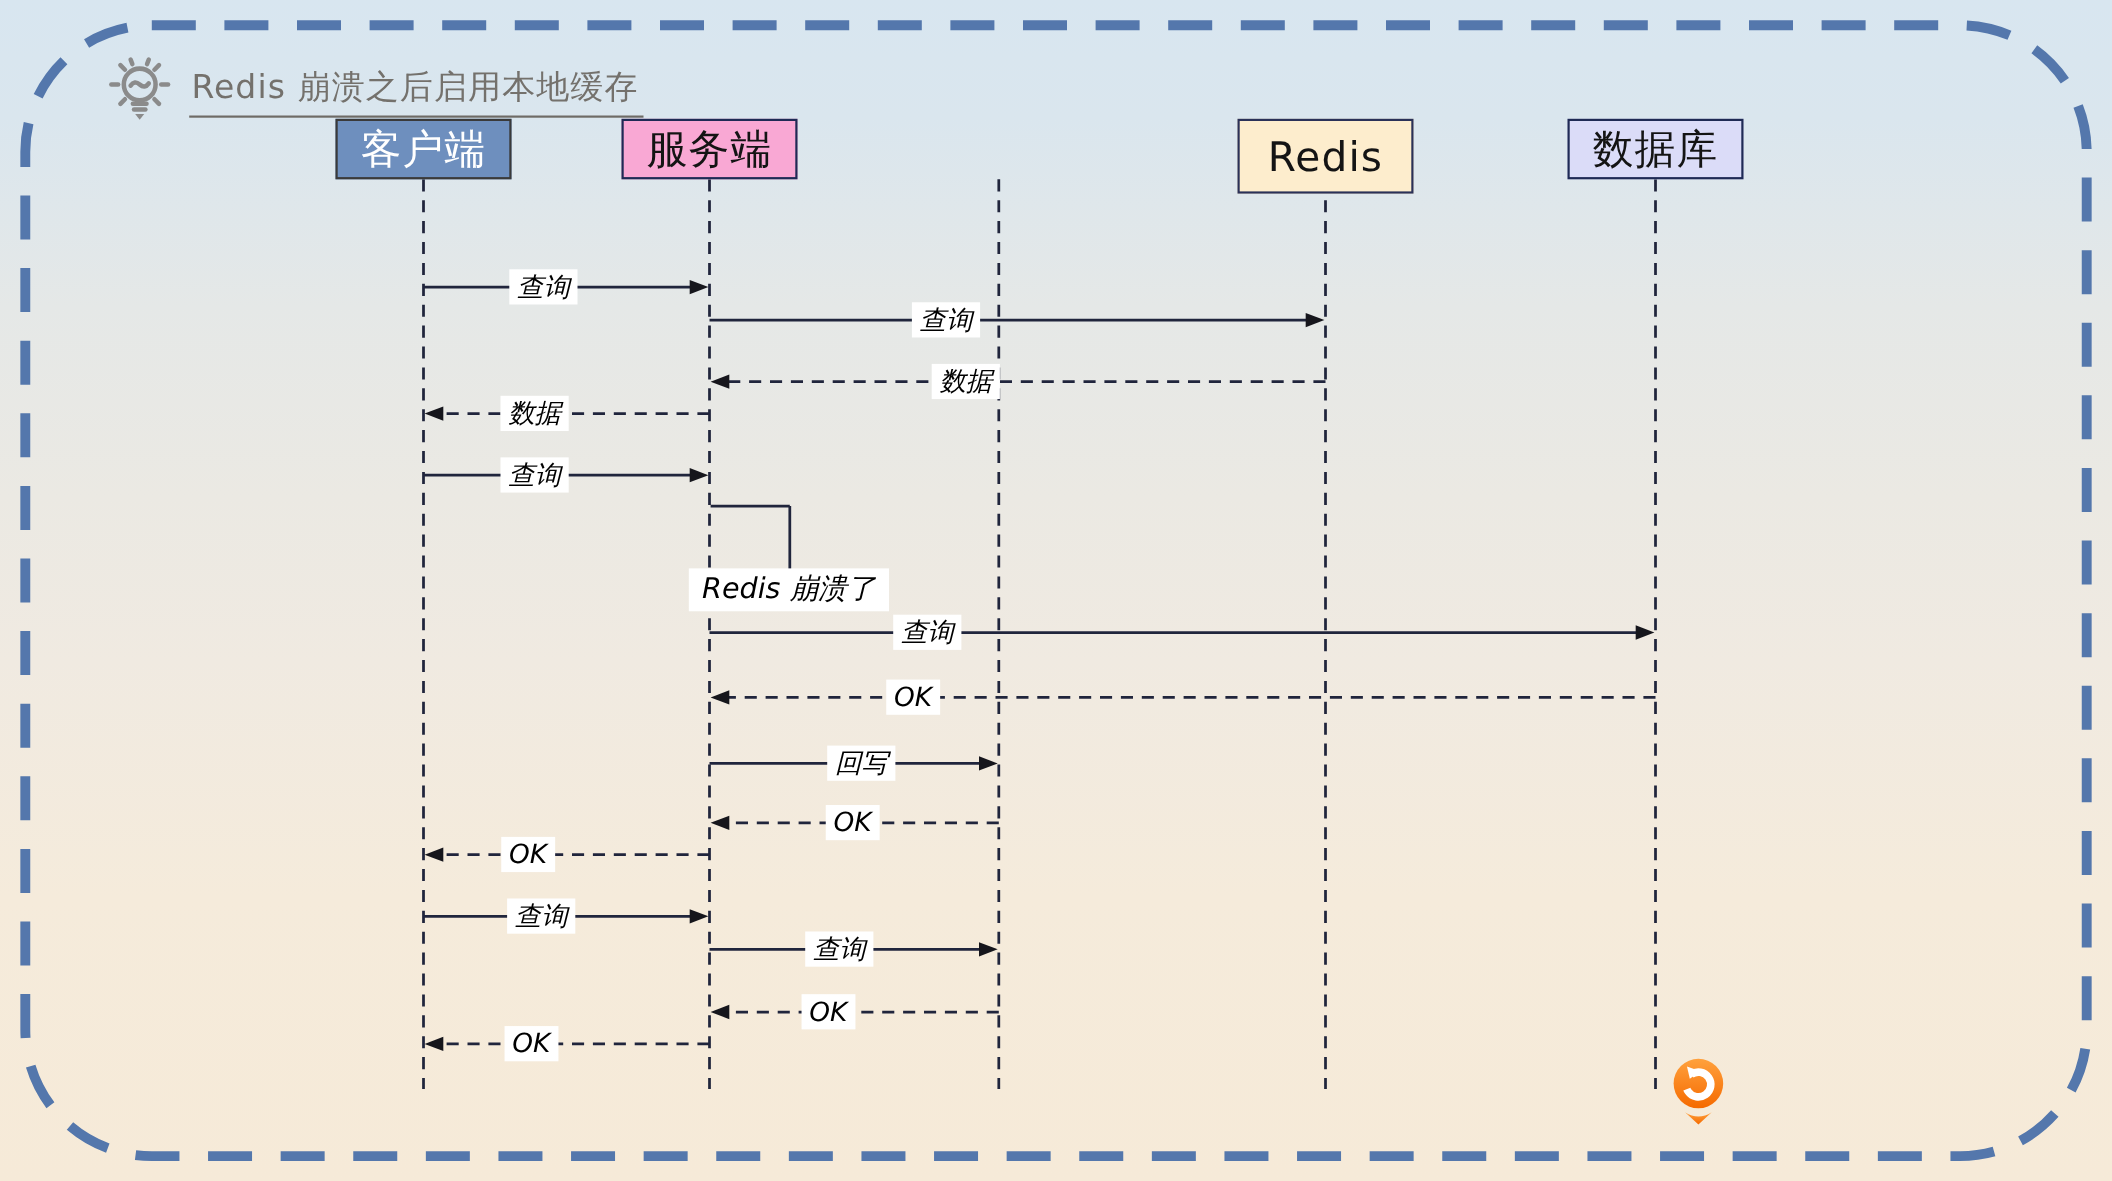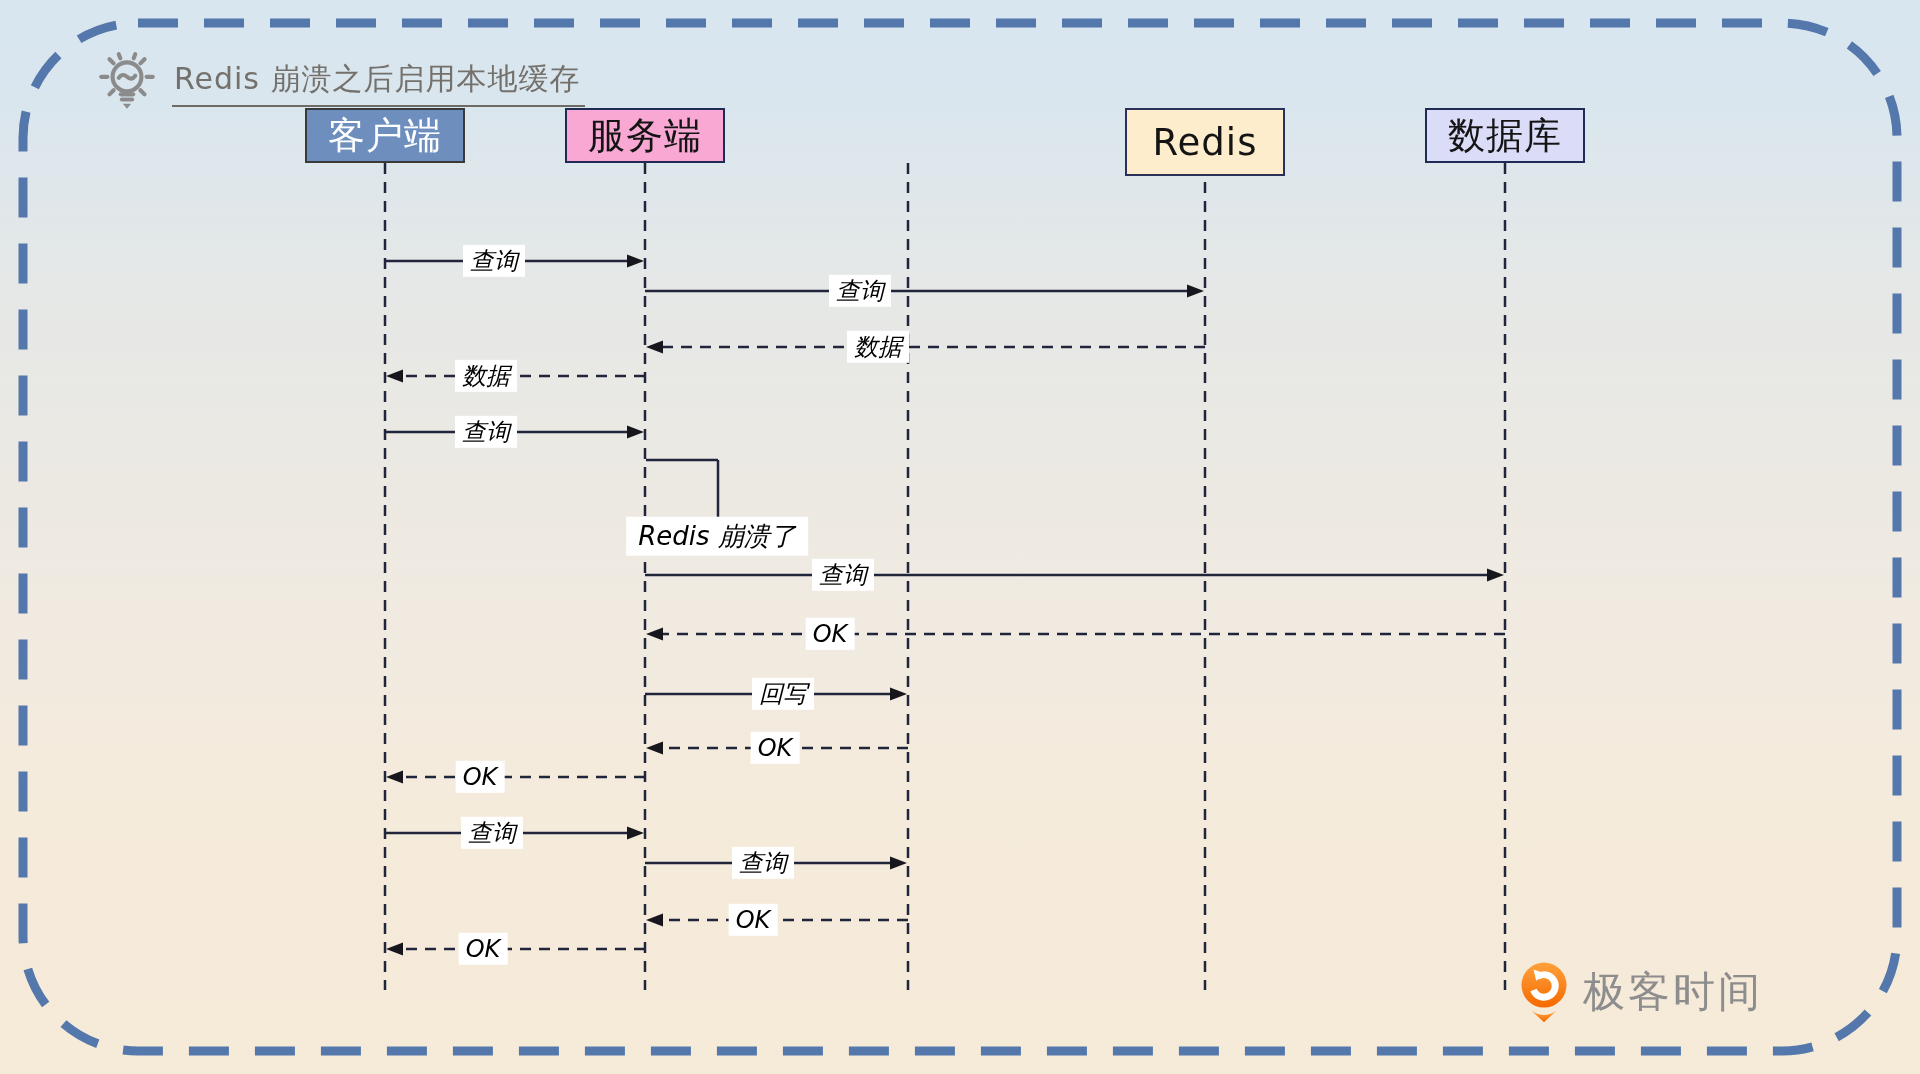--- a/index.html
+++ b/index.html
@@ -122,14 +122,13 @@
       <linearGradient id="og" x1="0" y1="0" x2="0" y2="1">
         <stop offset="0" stop-color="#ffa13d"></stop>
         <stop offset="1" stop-color="#f56a00"></stop>
       </linearGradient>
     </defs>
     <circle cx="30" cy="28" r="26" fill="url(#og)"></circle>
     <circle cx="30" cy="29" r="13" fill="none" stroke="#ffffff" stroke-width="8" stroke-dasharray="64 18" transform="rotate(-125 30 29)"></circle>
     <polygon points="18,10 32,15 21,23" fill="#ffffff"></polygon>
     <path d="M16 58 Q30 67 44 58 L30 71 Z" fill="url(#og)"></path>
   </svg>
-  <span class="logo-text">极客时间</span>
 </div>
 
 </body></html>

